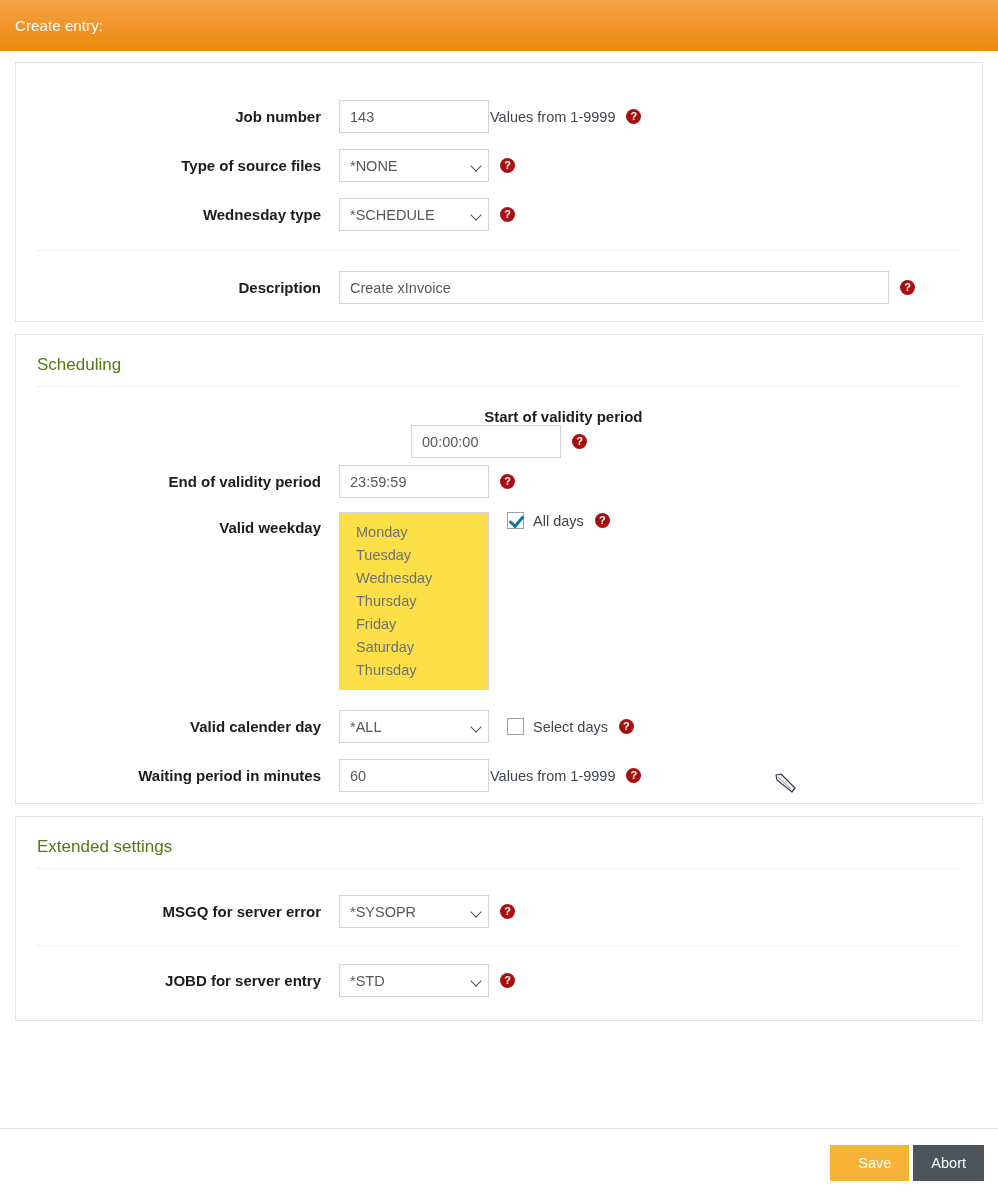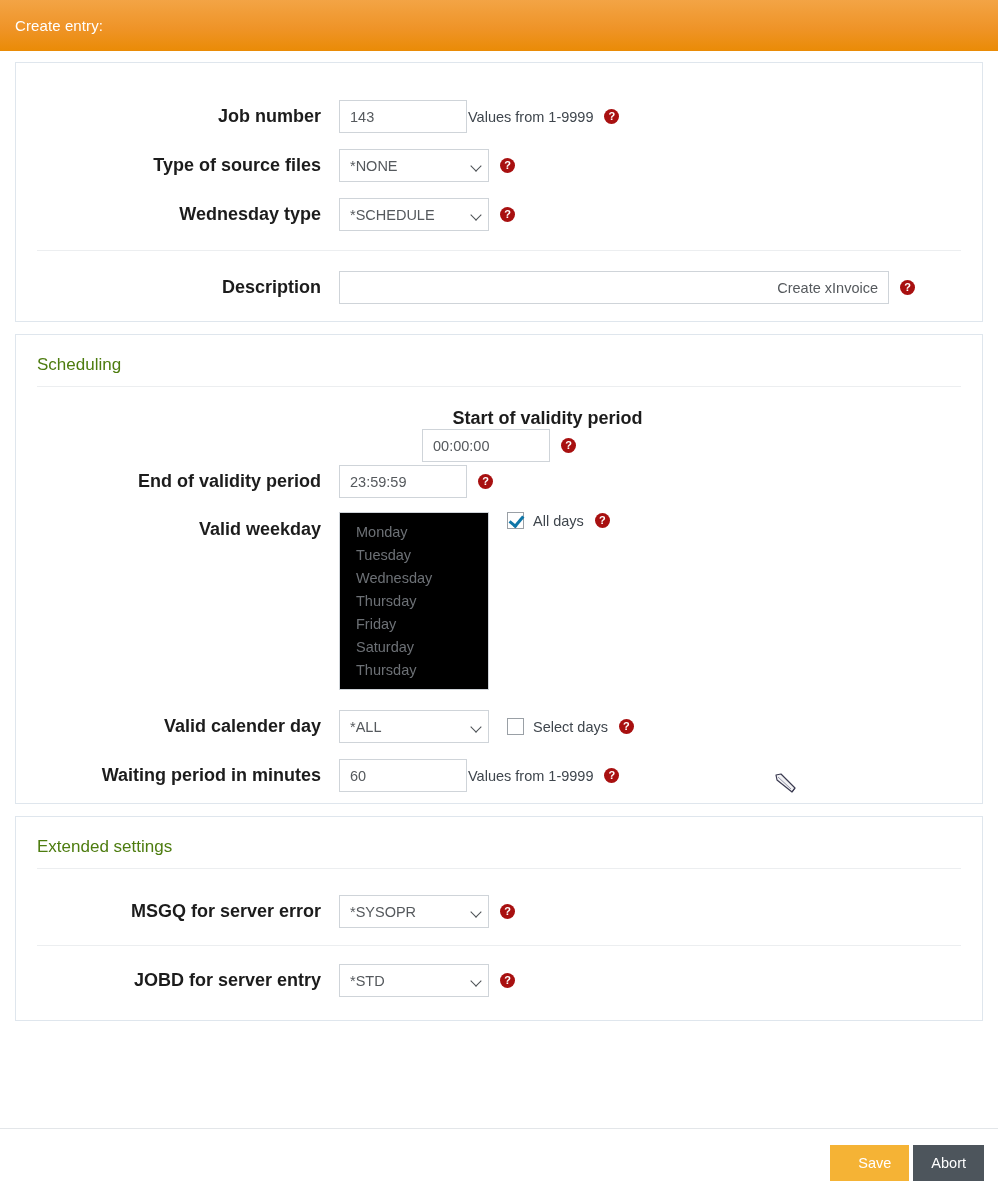--- a/index.html
+++ b/index.html
@@ -65,38 +65,38 @@
   
   .row {
     display: flex;
     align-items: center;
     height: 49px;
   }
   .row .label {
     width: 323px;
     text-align: right;
     padding-right: 18px;
-    font-size: 18px;
+    font-size: 15px;
     font-weight: bold;
     color: #1c1c1c;
   }
   .row .control { display: flex; align-items: center; }
 
   .ctrl-text, .ctrl-select {
     height: 33px;
     font-size: 14.5px;
     color: #55595d;
     background: #ffffff;
     border: 1px solid #cfd4d9;
     padding: 0 10px;
     font-family: "Liberation Sans", sans-serif;
     outline: none;
   }
-  .ctrl-text { width: 128px; }
-  .ctrl-text.wide { width: 550px; text-align: right; }
+  .ctrl-text { width: 150px; }
+  .ctrl-text.wide { width: 550px; }
   .ctrl-select {
     width: 150px;
     -webkit-appearance: none;
     appearance: none;
     padding-right: 24px;
     position: relative;
   }
   .select-wrap { position: relative; display: inline-block; }
   .select-wrap .chev {
     position: absolute; right: 9px; top: 13px;
@@ -127,21 +127,21 @@
     margin-left: 11px;
     font-family: "Liberation Sans", sans-serif;
     cursor: pointer;
     flex: none;
   }
 
   
   .listbox {
     width: 150px;
     height: 178px;
-    background: #000000;
+    background: #fde047;
     border: 1px solid #cfd4d9;
     padding: 8px 0 0 0;
     overflow: hidden;
   }
   .listbox .opt {
     font-size: 14.5px;
     color: #6d7176;
     padding: 0 0 0 16px;
     line-height: 23px;
     white-space: nowrap;

